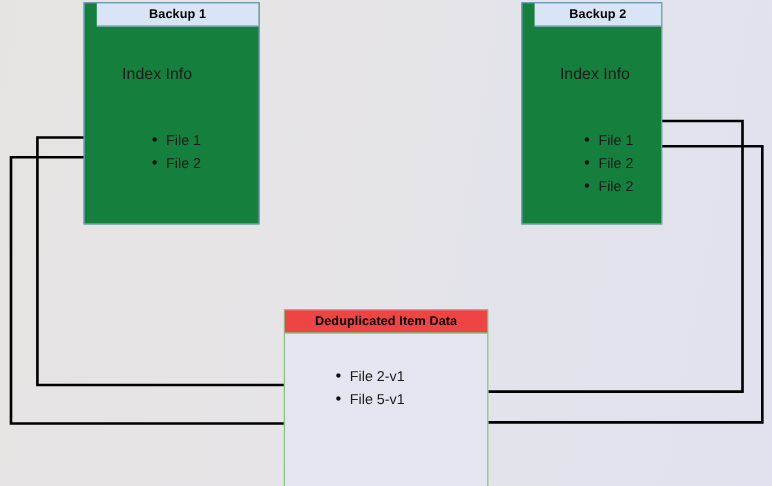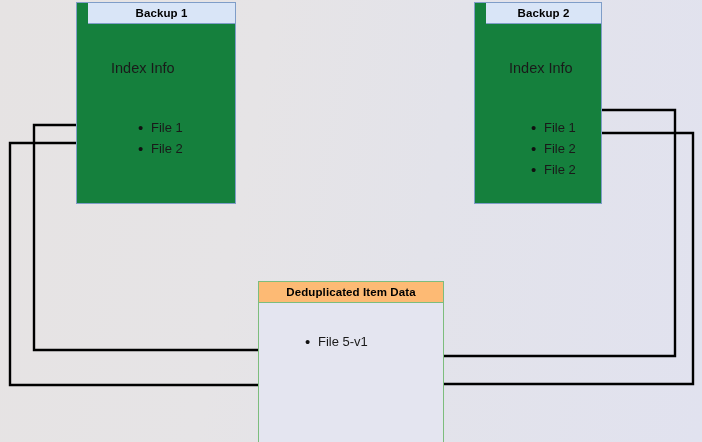--- a/index.html
+++ b/index.html
@@ -61,21 +61,21 @@
     background: #d9e5f7;
     border-bottom: 1.6px solid #7f9dc8;
   }
 
   
   .node.green {
     border: 1.6px solid #7dbd7d;
     background: #e4e5f0;
   }
   .node.green .title-band {
-    background: #fdba74;
+    background: #ef4444;
     border-bottom: 1.6px solid #7dbd7d;
   }
 
   
   .index-label {
     position: absolute;
     font-size: 14.5px;
     color: #1a1a1a;
     white-space: nowrap;
   }
@@ -146,18 +146,19 @@
         <li>File 2</li>
         <li>File 2</li>
       </ul>
     </div>
   </div>
 
   <div class="node green" style="left:258px; top:281px; width:186px; height:163px;">
     <div class="title-band">Deduplicated Item Data</div>
     <div class="body">
       <ul class="file-list" style="left:46px; top:28px;">
+        <li>File 2-v1</li>
         <li>File 5-v1</li>
       </ul>
     </div>
   </div>
 
 </div>
 
 </body></html>

